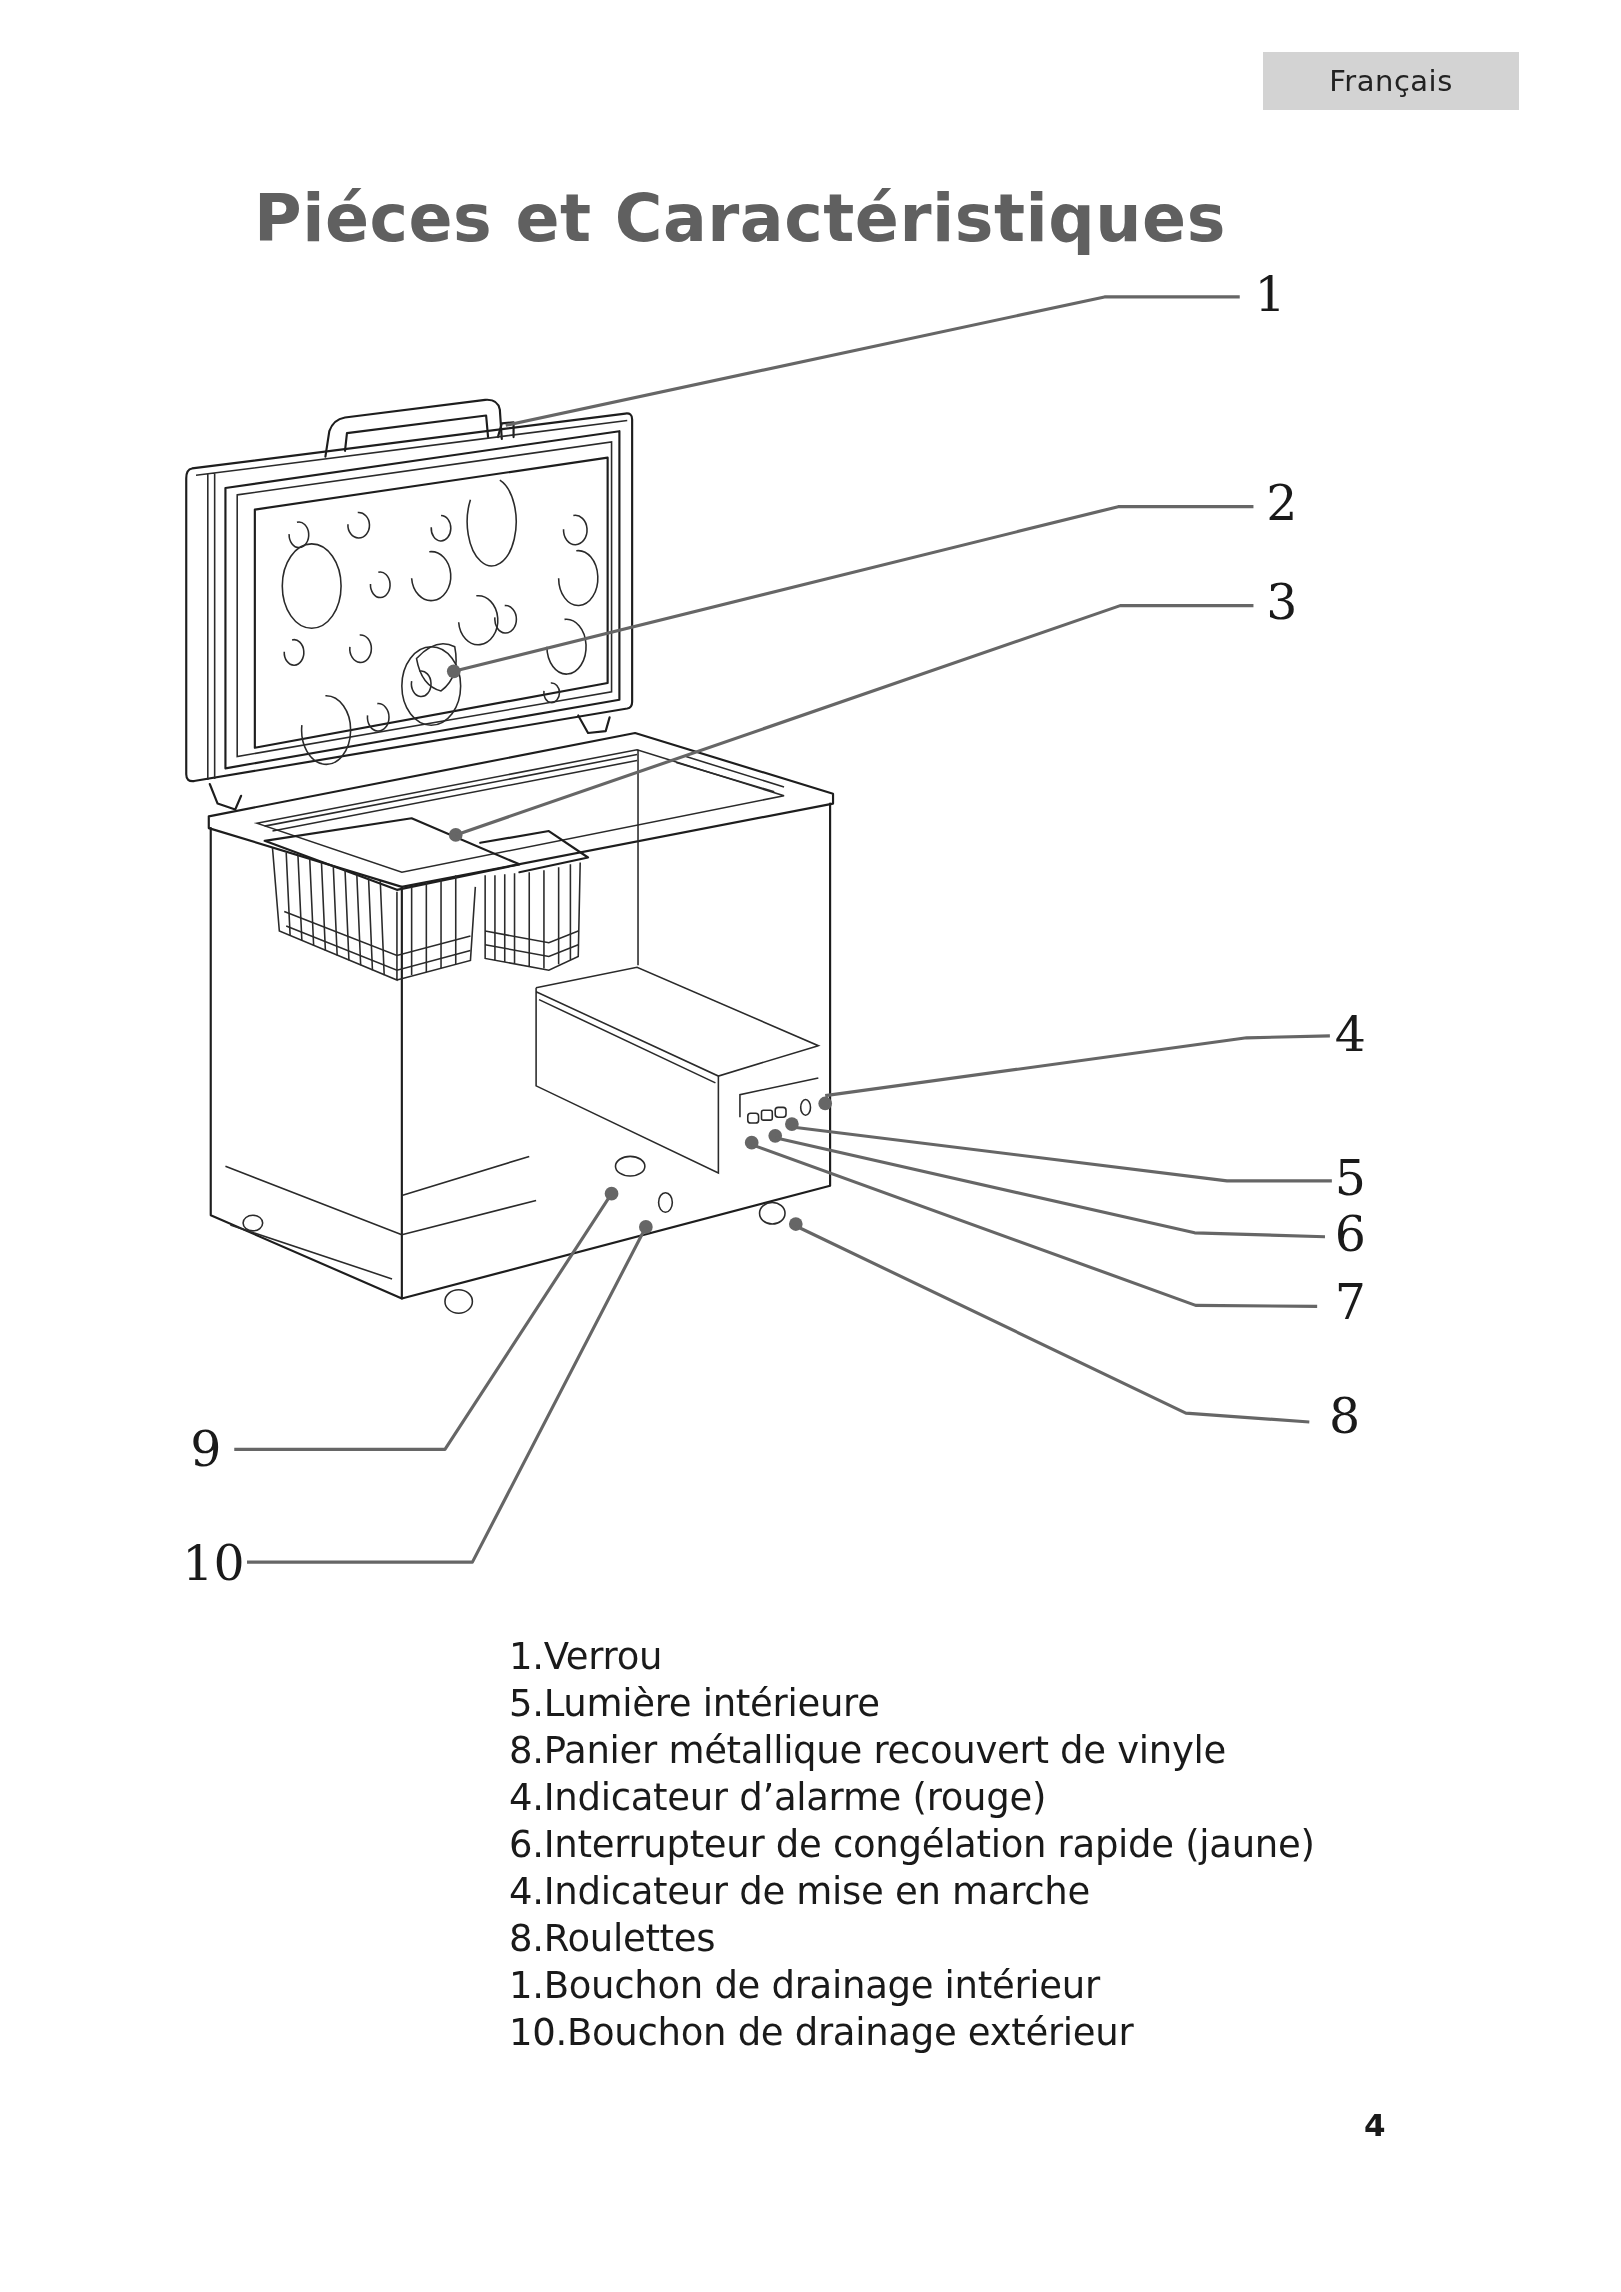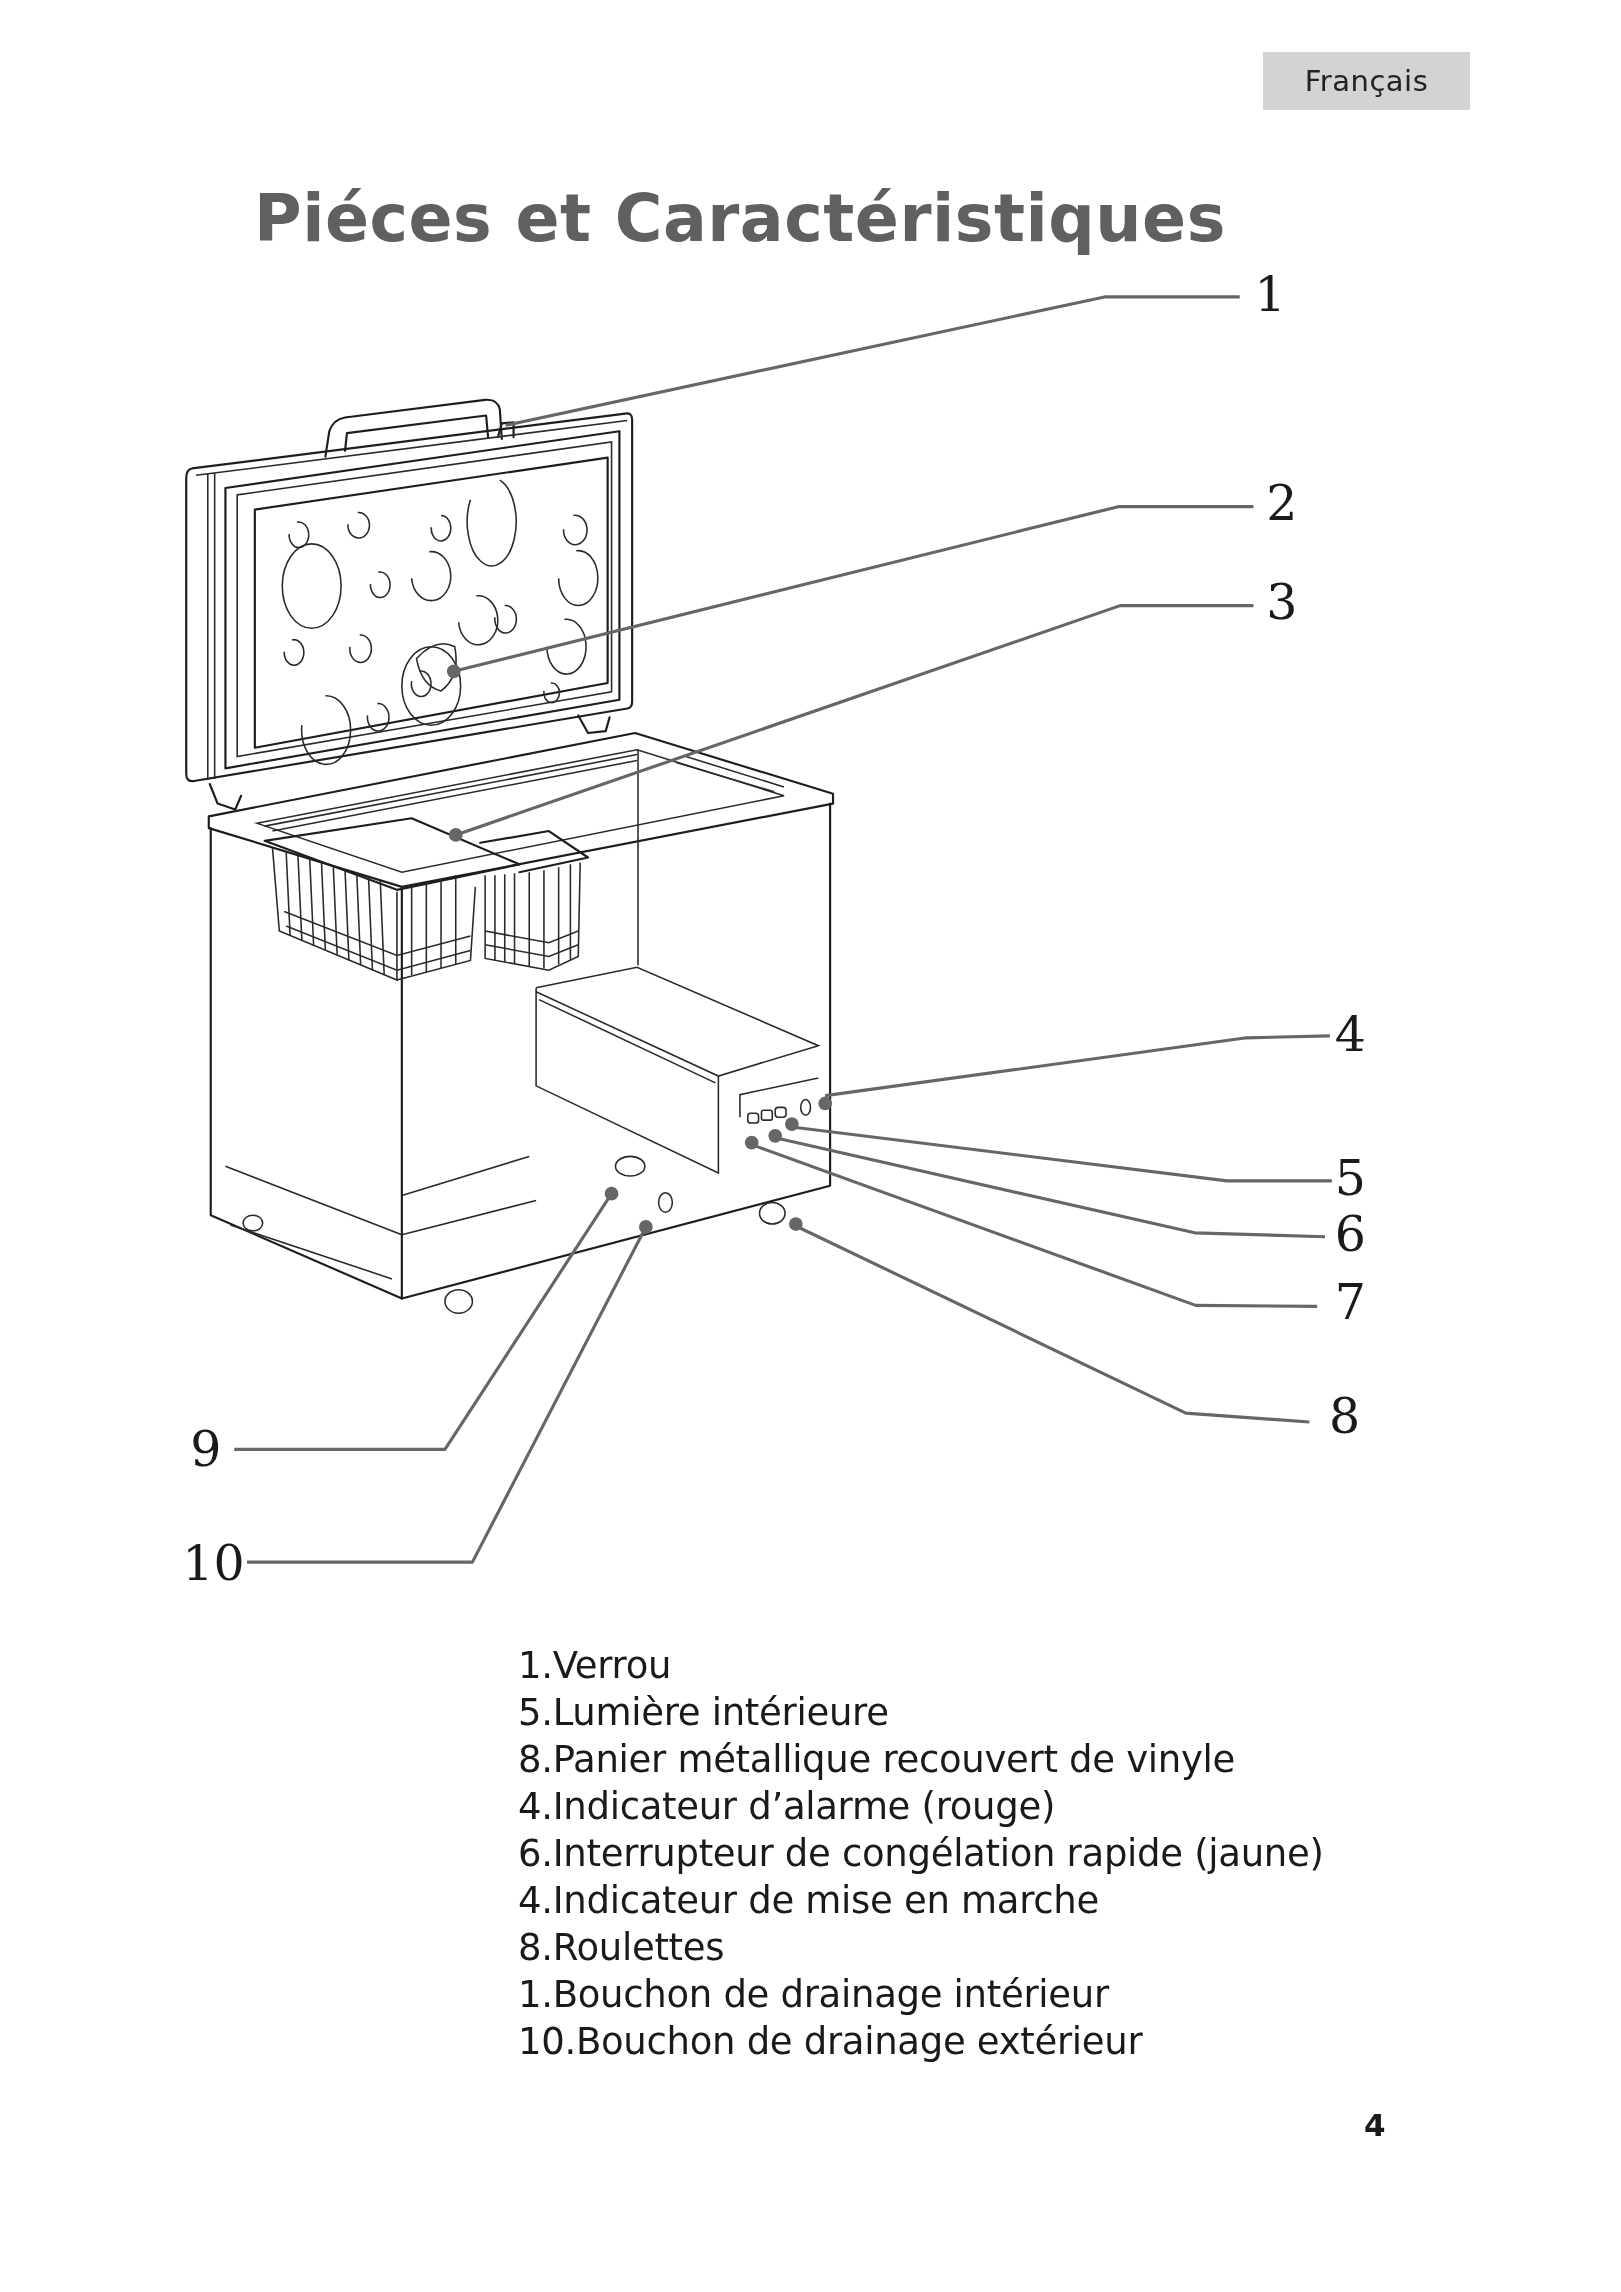--- a/index.html
+++ b/index.html
@@ -1,22 +1,22 @@
 <!DOCTYPE html>
 <html><head>
 <meta charset="utf-8">
 <style>
   html, body { margin: 0; padding: 0; background: #ffffff; }
   body { width: 1621px; height: 2293px; position: relative; overflow: hidden; font-family: "DejaVu Sans", sans-serif; color: #1a1a1a; }
-  .lang-tab { position: absolute; left: 1263px; top: 52px; width: 207px; height: 58px; background: #d3d3d3; display: flex; align-items: center; justify-content: center; }
+  .lang-tab { position: absolute; left: 1263px; top: 52px; width: 256px; height: 58px; background: #d3d3d3; display: flex; align-items: center; justify-content: center; }
   .lang-tab span { font-family: "DejaVu Sans", sans-serif; font-size: 29px; color: #222; letter-spacing: 0.5px; }
   .page-title { position: absolute; left: 238px; top: 165px; margin: 16px; font-family: "DejaVu Sans", sans-serif; font-weight: bold; font-size: 65px; color: #606060; letter-spacing: 0.5px; white-space: nowrap; }
   .diagram { position: absolute; left: 0; top: 0; width: 1621px; height: 1666px; }
   .callout-num { font-family: "DejaVu Serif", serif; font-size: 50px; fill: #1a1a1a; }
-  .parts-list { position: absolute; left: 506px; top: 1630px; margin: 12px; padding: 0; list-style: none; }
+  .parts-list { position: absolute; left: 506px; top: 1630px; margin: 3px; padding: 0; list-style: none; }
   .parts-list li { font-family: "DejaVu Sans", sans-serif; font-size: 37px; line-height: 47px; color: #1a1a1a; white-space: nowrap; letter-spacing: -0.3px; }
   .page-number { position: absolute; left: 1364px; top: 2107px; font-family: "DejaVu Sans", sans-serif; font-weight: bold; font-size: 31px; color: #1a1a1a; }
   .ln { stroke: #1d1d1d; stroke-width: 2.2; fill: none; stroke-linejoin: round; stroke-linecap: round; }
   .thin { stroke: #2a2a2a; stroke-width: 1.6; fill: none; }
   .leader { stroke: #666666; stroke-width: 3.2; fill: none; stroke-linejoin: round; }
   .dot { fill: #666666; }
 </style>
 </head>
 <body>
 

